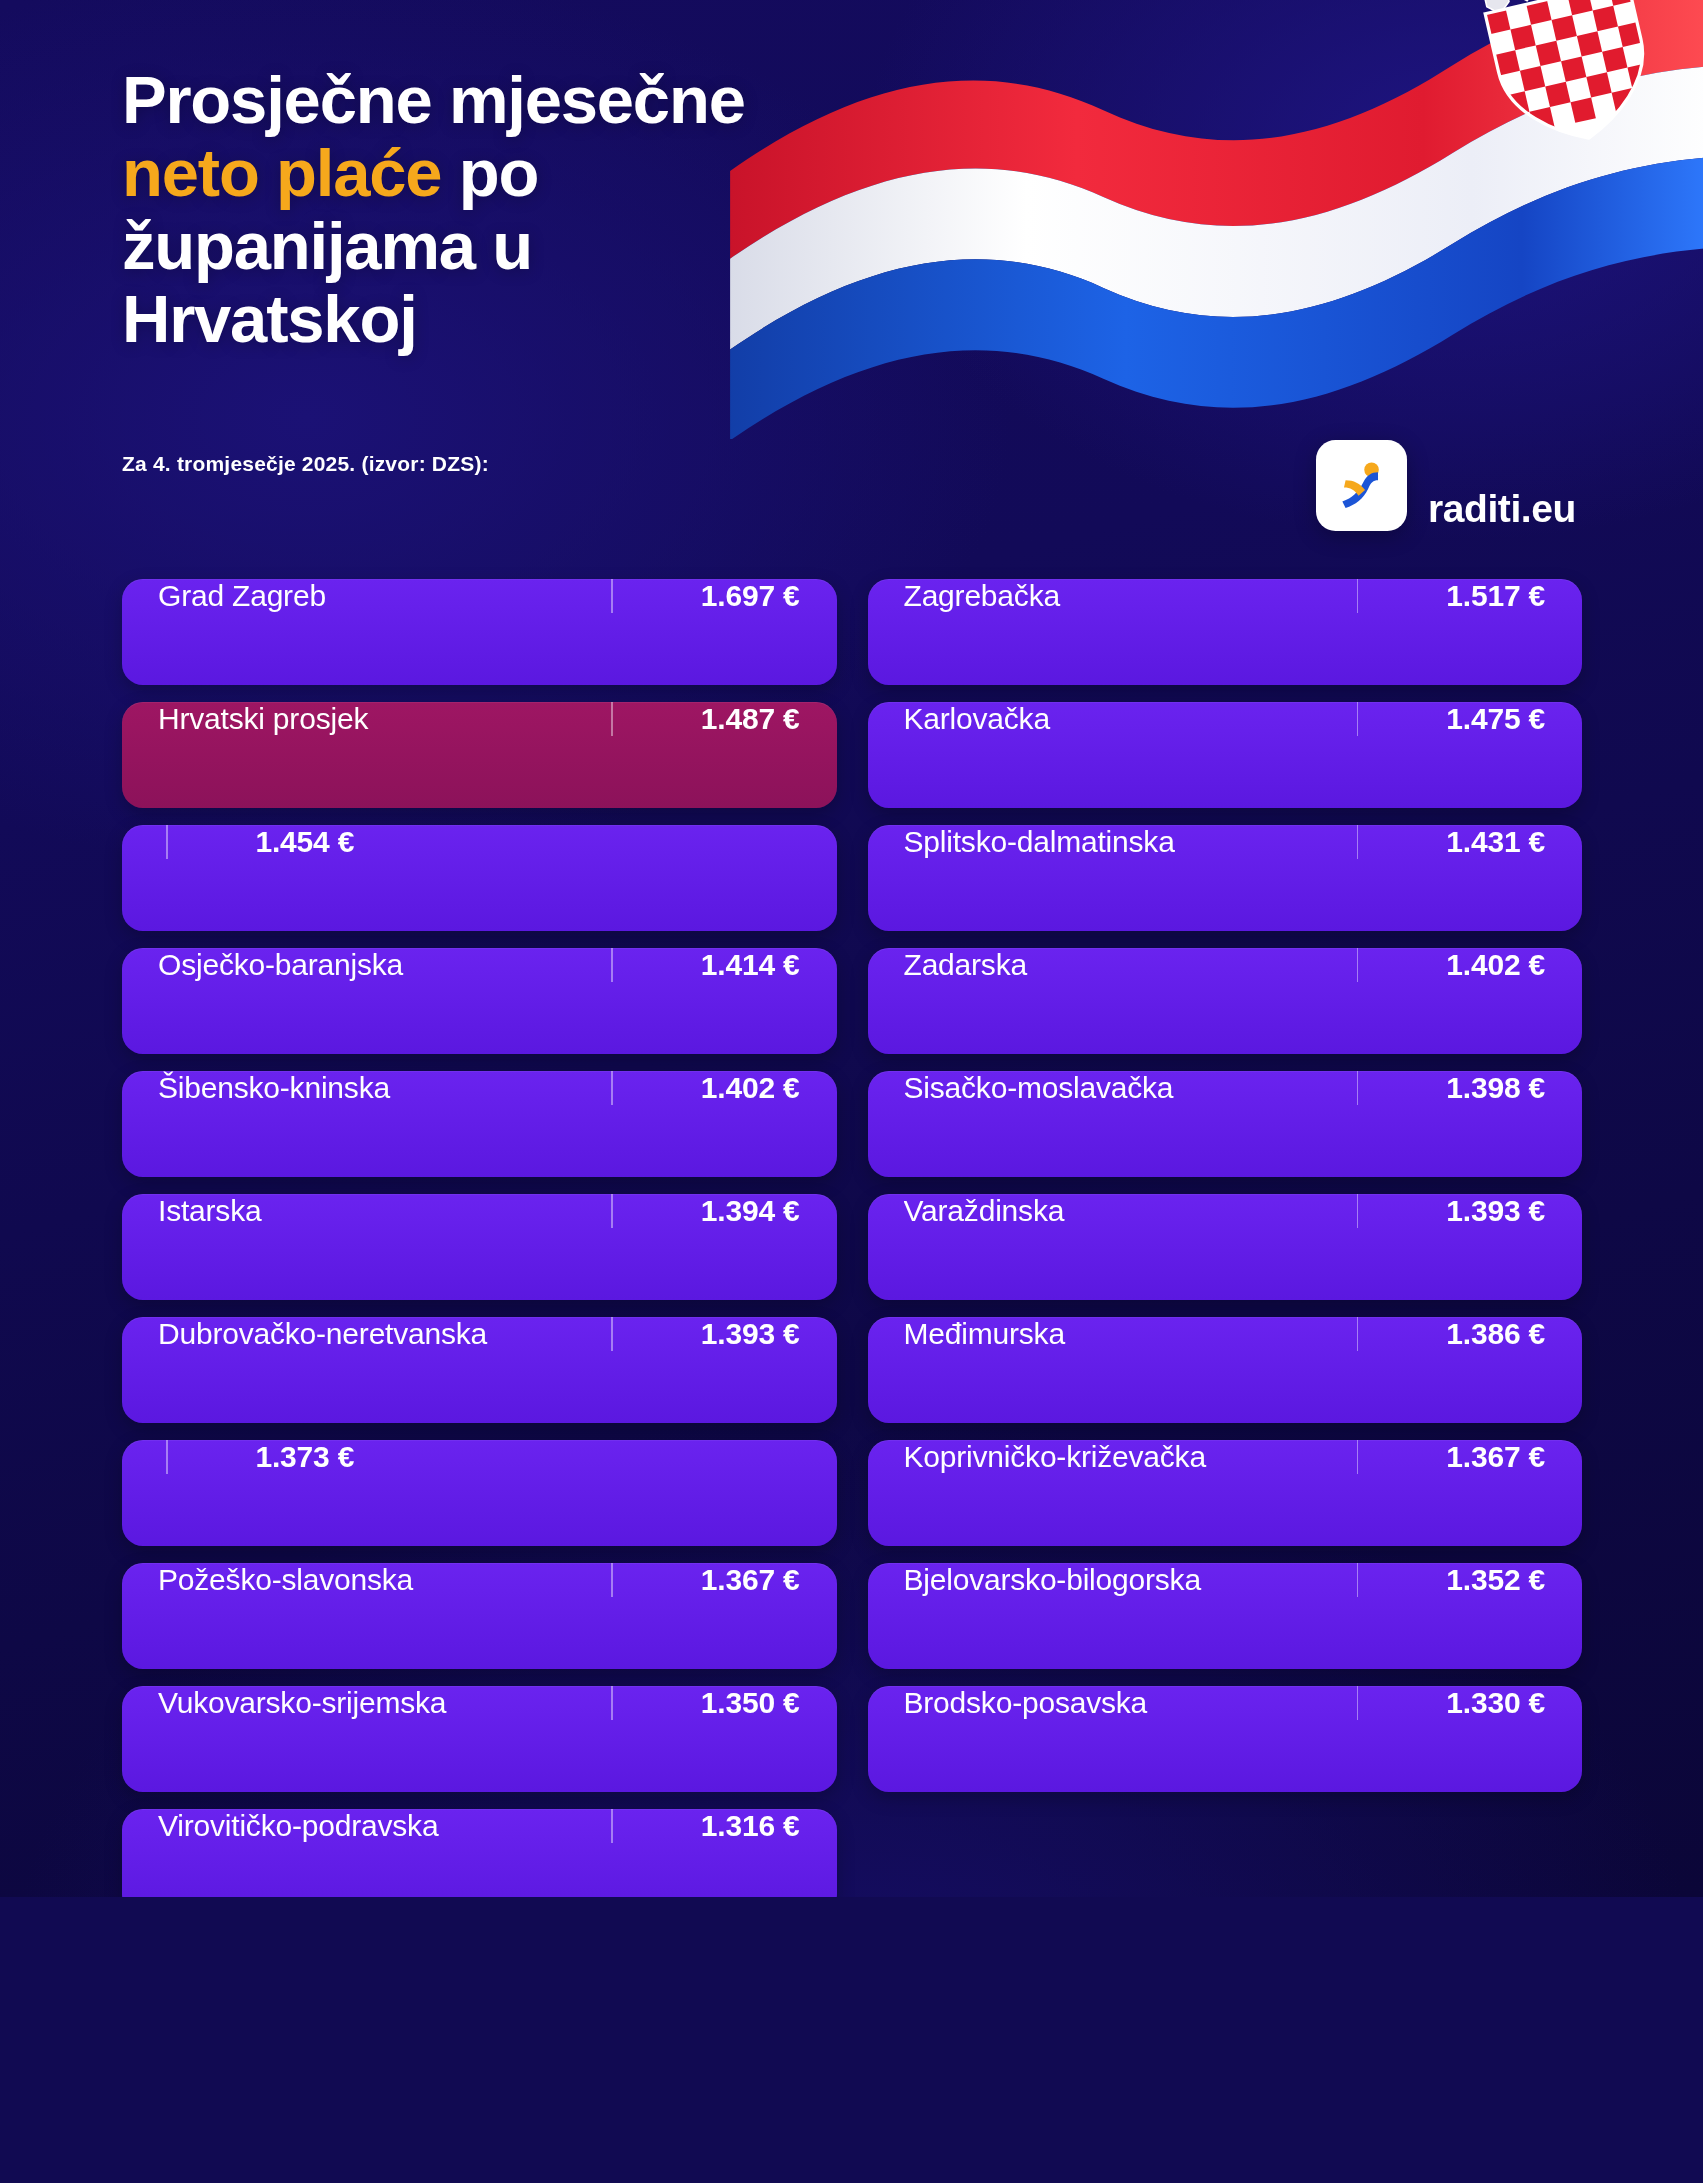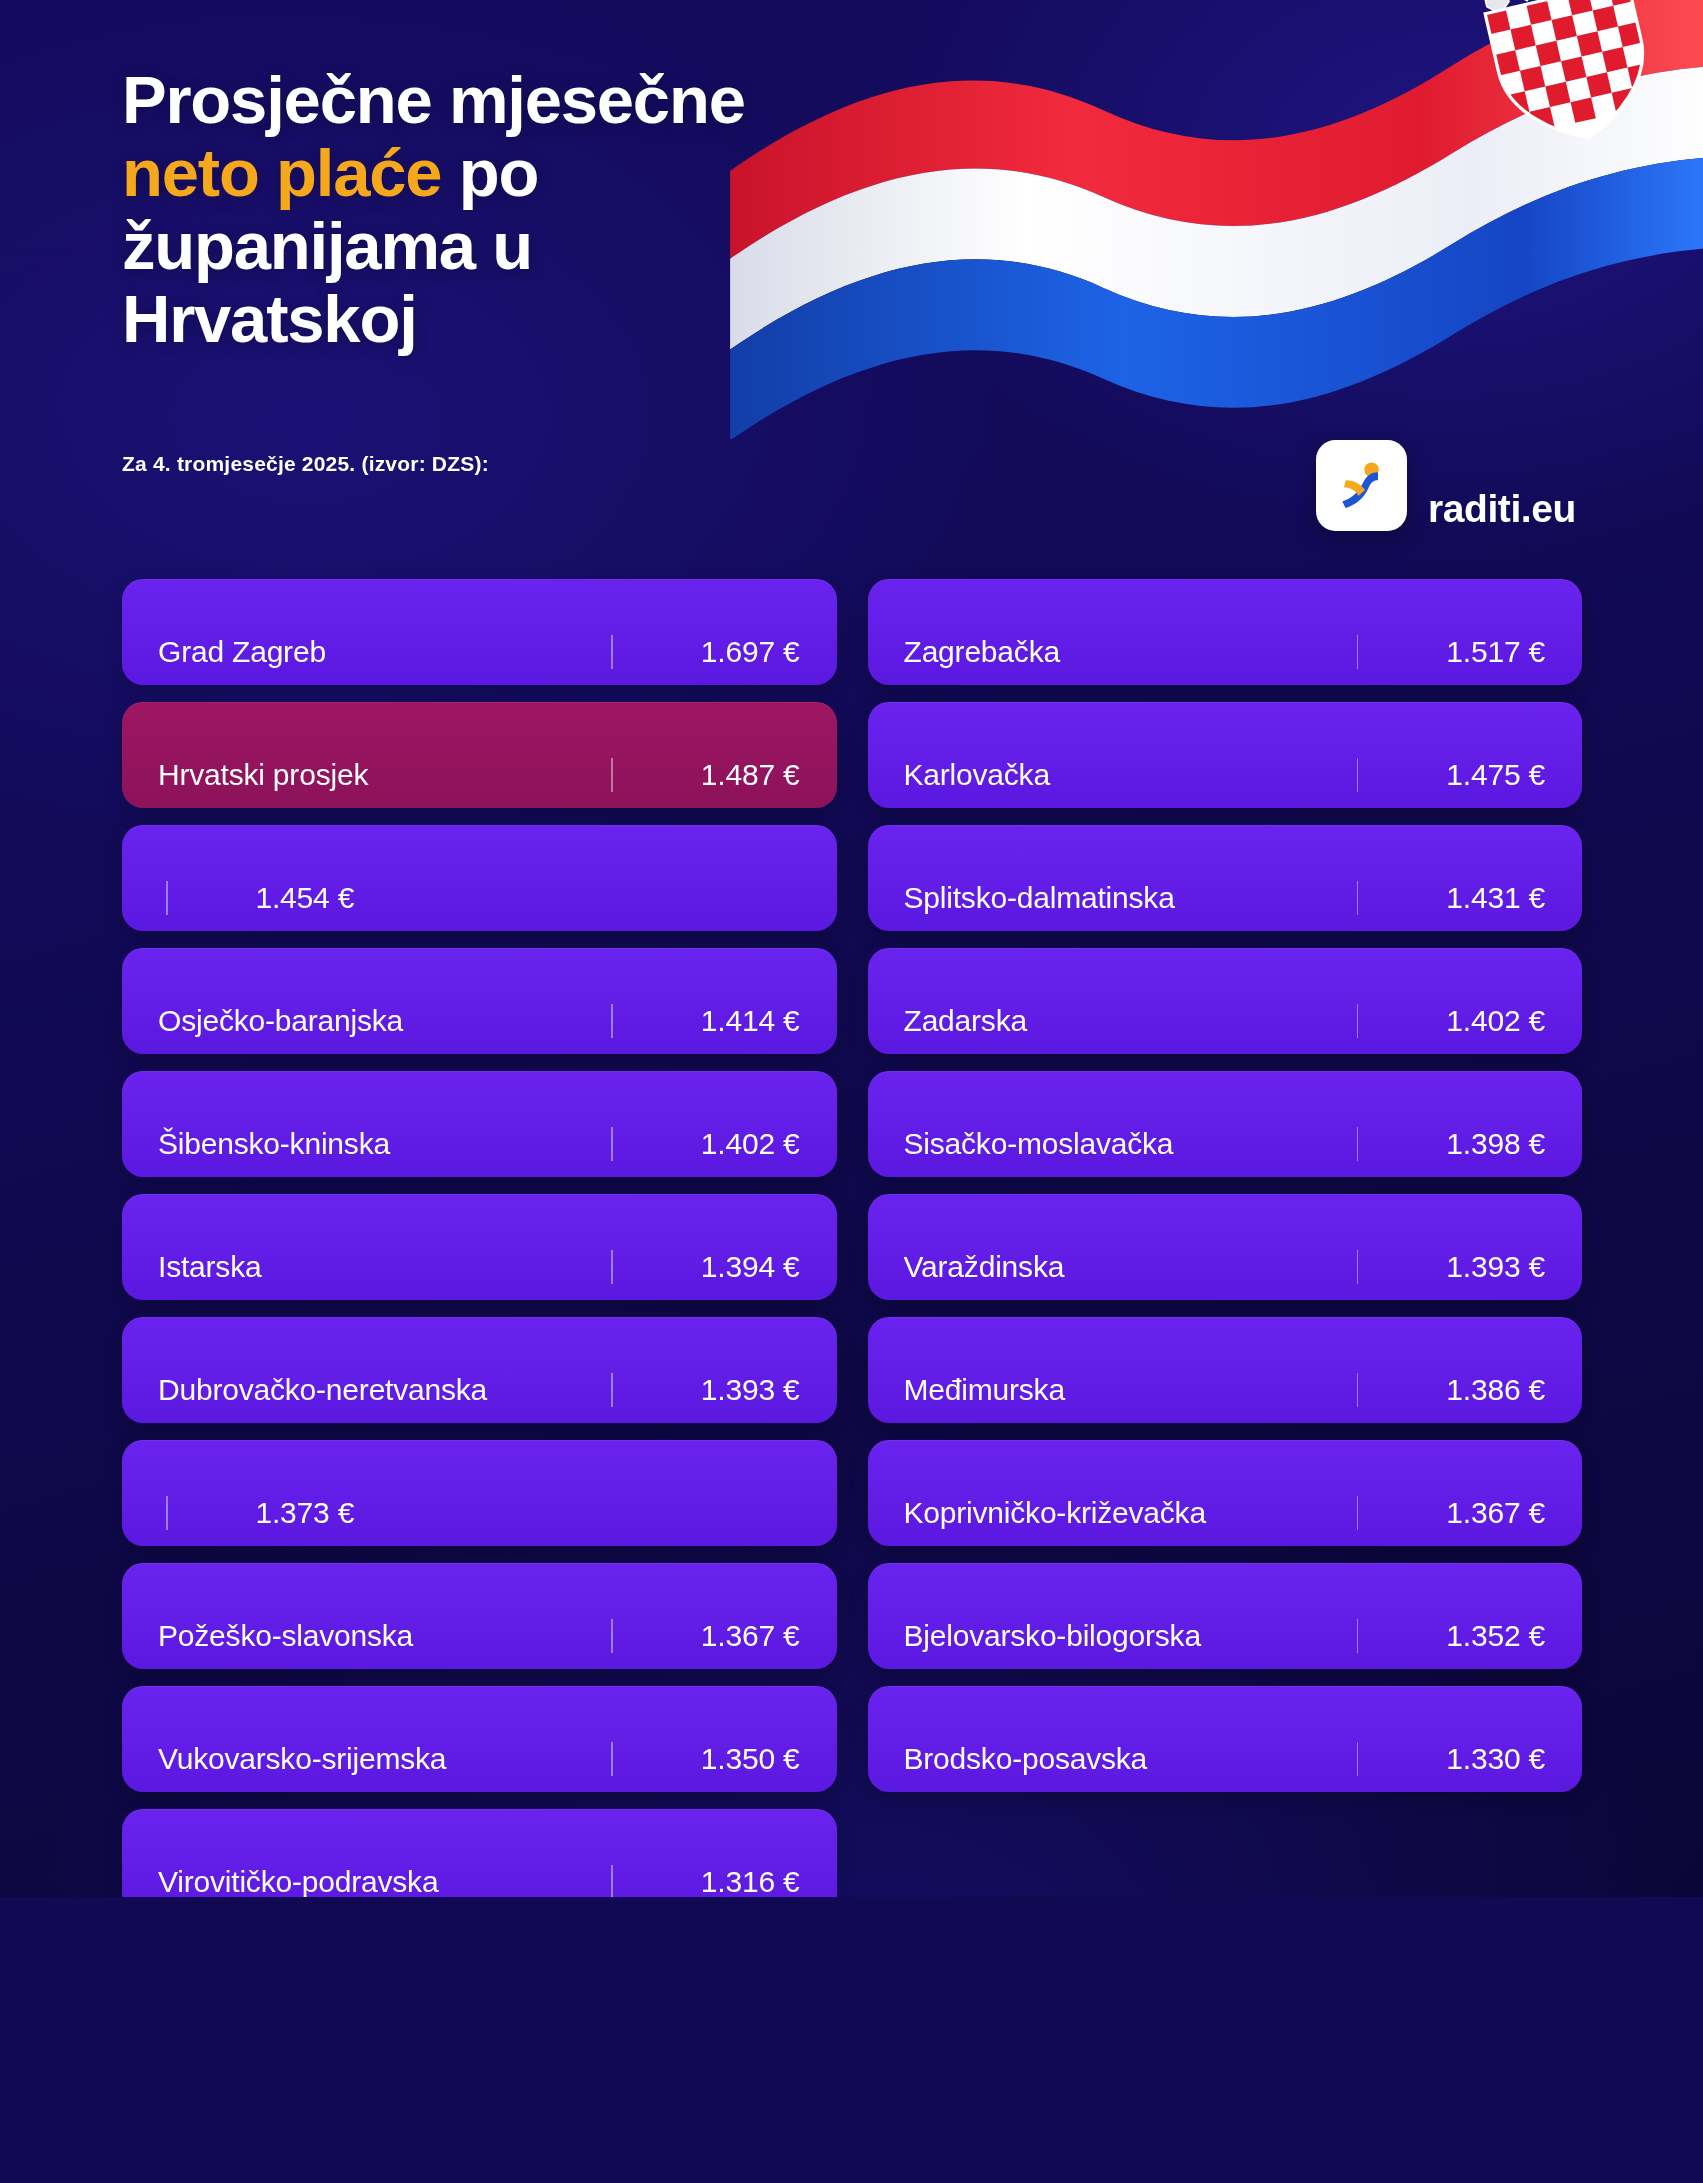--- a/index.html
+++ b/index.html
@@ -95,22 +95,22 @@
     grid-template-columns: 1fr 1fr;
     column-gap: 31px;
     row-gap: 17px;
   }
   .row {
     height: 106px;
     border-radius: 21px;
     background: linear-gradient(180deg, #6a23ef 0%, #5b18e0 100%);
     box-shadow: 0 6.5px 18px rgba(0,0,0,0.22), inset 0 0.8px 0 rgba(255,255,255,0.08);
     display: flex;
-    align-items: flex-end;
-    padding: 0 37px 16px 36px;
+    align-items: flex-start;
+    padding: 0 37px 8px 36px;
   }
   .row.highlight {
     background: linear-gradient(180deg, #9e1663 0%, #8c125a 100%);
   }
   .row-label {
     color: #ffffff;
     font-size: 30px;
     letter-spacing: -0.2px;
     flex: 1 1 auto;
     white-space: nowrap;
@@ -120,21 +120,21 @@
   .divider {
     width: 1.6px;
     height: 34px;
     background: rgba(255,255,255,0.42);
     margin: 0 27.6px 0 8px;
     flex: 0 0 auto;
   }
   .row-value {
     color: #ffffff;
     font-size: 30px;
-    font-weight: normal;
+    font-weight: bold;
     letter-spacing: -0.2px;
     flex: 0 0 auto;
     min-width: 159px;
     text-align: right;
   }
 </style>
 </head>
 <body>
 
 <div class="page">

